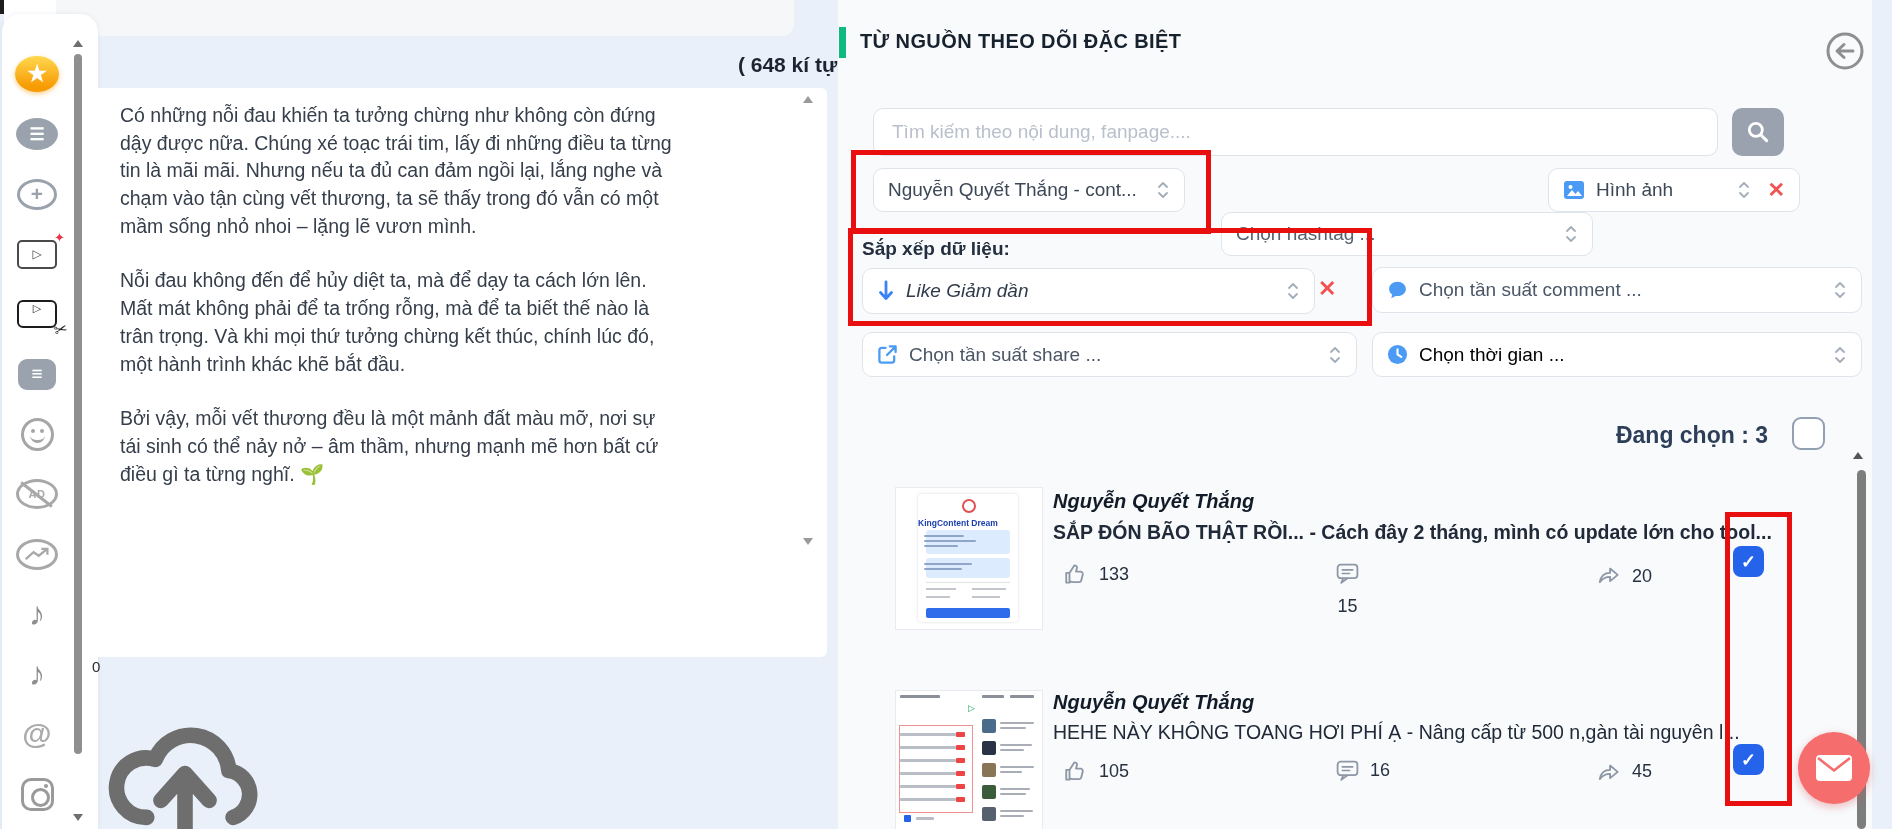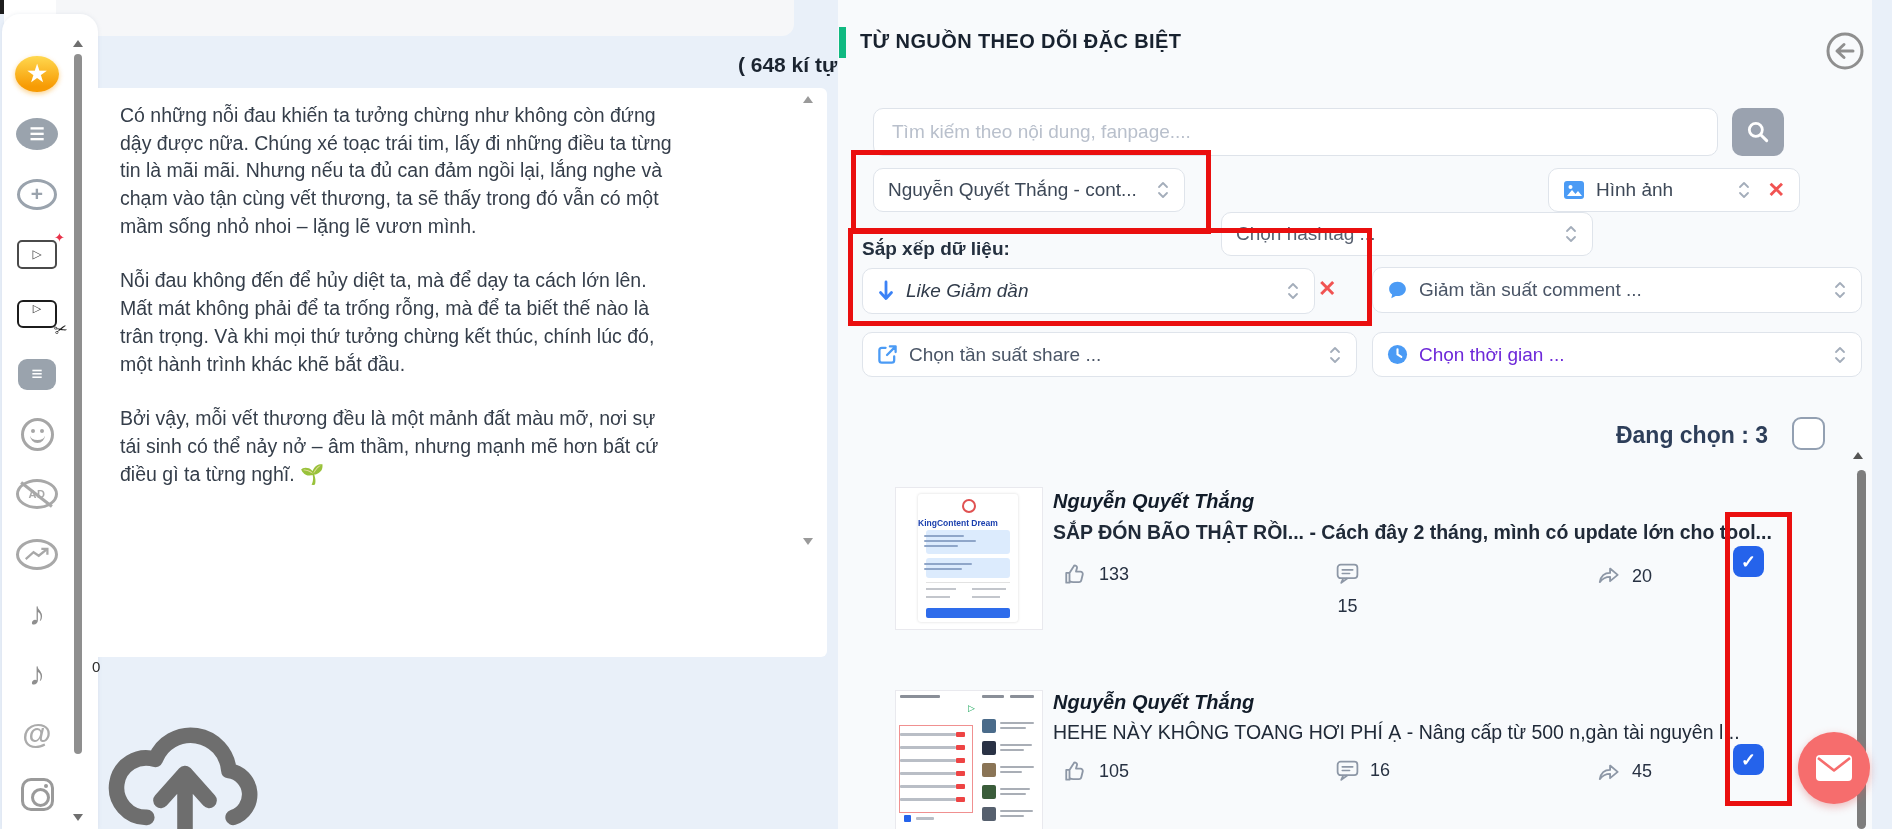--- a/index.html
+++ b/index.html
@@ -285,21 +285,21 @@
       </span>
     </div>
     <span class="abs x-mark sort-x">✕</span>
 
     <div class="dd" style="left:534px;top:267px;width:490px;height:46px;">
       <span class="ficon">
         <svg width="21" height="20" viewBox="0 0 22 22">
             <path d="M11 2 C5.8 2 1.8 5.5 1.8 9.9 c0 2.5 1.3 4.7 3.3 6.1 L4.2 20 l4.8 -2.5 c.7 .1 1.3 .2 2 .2 c5.2 0 9.2 -3.5 9.2 -7.8 S16.2 2 11 2z" fill="#4b9bf5"></path>
           </svg>
       </span>
-      <span class="lbl" style="color:#4a5566;">Giảm tần suất comment ...</span>
+      <span class="lbl" style="color:#4a5566;">Chọn tần suất comment ...</span>
       <span class="chev">
         <svg width="14" height="22" viewBox="0 0 14 22">
             <path d="M3 8 L7 4 L11 8 M3 14 L7 18 L11 14" fill="none" stroke="#a3adba" stroke-width="1.8" stroke-linecap="round" stroke-linejoin="round"></path>
           </svg>
       </span>
     </div>
 
     <div class="dd" style="left:24px;top:332px;width:495px;height:45px;">
       <span class="ficon">
         <svg width="21" height="21" viewBox="0 0 22 22">
@@ -315,21 +315,21 @@
       </span>
     </div>
 
     <div class="dd" style="left:534px;top:332px;width:490px;height:45px;">
       <span class="ficon">
         <svg width="21" height="21" viewBox="0 0 22 22">
             <circle cx="11" cy="11" r="10" fill="#4b9bf5"></circle>
             <path d="M11 5.5 V11 l4 2.5" fill="none" stroke="#fff" stroke-width="2.2" stroke-linecap="round"></path>
           </svg>
       </span>
-      <span class="lbl" style="color:#6d28d9;">Chọn thời gian ...</span>
+      <span class="lbl" style="color:#000000;">Chọn thời gian ...</span>
       <span class="chev">
         <svg width="14" height="22" viewBox="0 0 14 22">
             <path d="M3 8 L7 4 L11 8 M3 14 L7 18 L11 14" fill="none" stroke="#a3adba" stroke-width="1.8" stroke-linecap="round" stroke-linejoin="round"></path>
           </svg>
       </span>
     </div>
 
     <div class="abs sel-label">Đang chọn : 3</div>
     <div class="abs sel-cb"></div>
 

